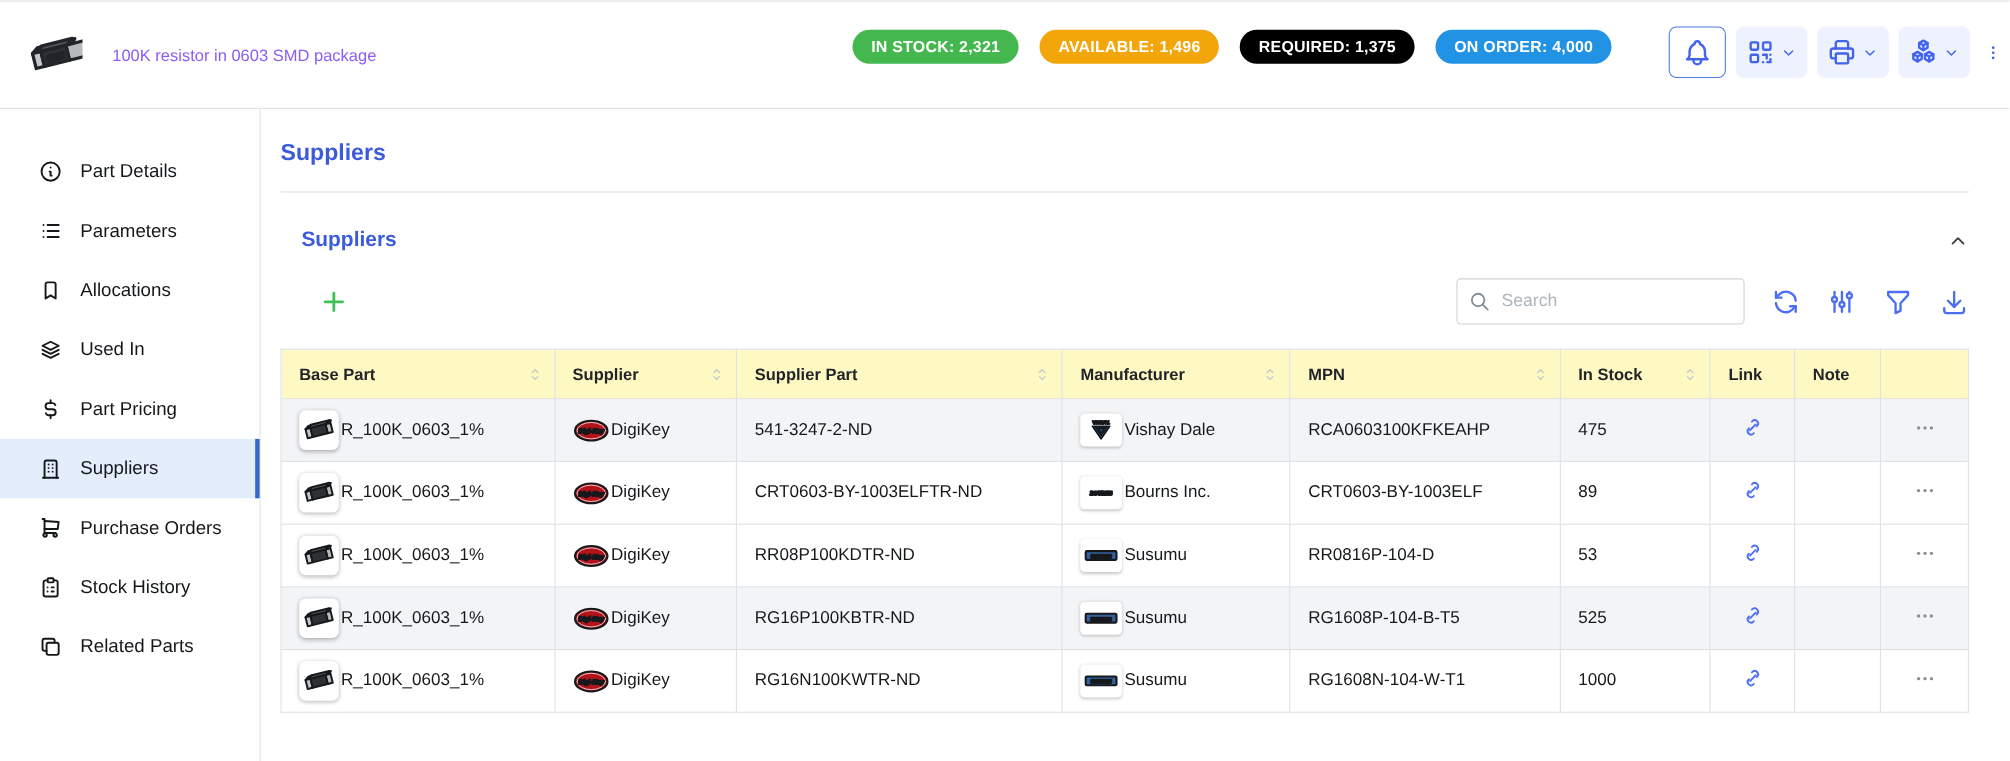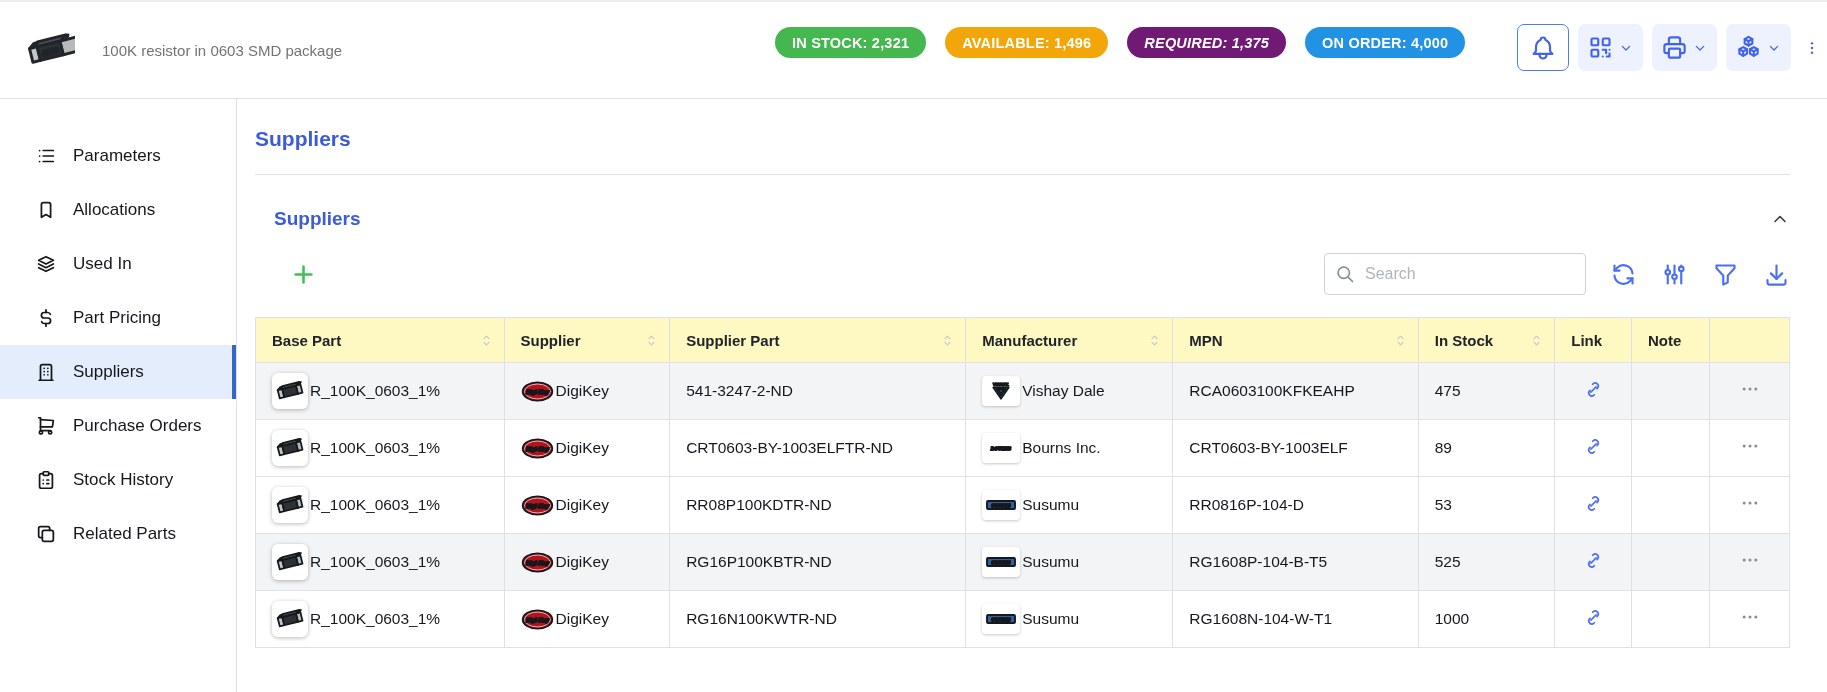--- a/index.html
+++ b/index.html
@@ -9,21 +9,21 @@
   .svgi { display: inline-flex; }
   .svgi svg { width: 100%; height: 100%; fill: none; stroke: currentColor;
     stroke-width: 1.9; stroke-linecap: round; stroke-linejoin: round; }
 
   
   .app-header { position: relative; height: 99px; border-top: 2px solid #ebedef;
     border-bottom: 1px solid #dee2e6; display: flex; align-items: center; padding-left: 25px; }
   .part-thumb-lg { width: 50px; height: 50px; margin-right: 27px; }
   .title-block { display: flex; flex-direction: column; gap: 13px; }
   .part-title { font-size: 20px; font-weight: bold; color: #2b54bf; cursor: pointer; }
-  .part-subtitle { font-size: 15px; color: #737373; }
+  .part-subtitle { font-size: 15px; color: #8b5cf6; }
   .badges { position: absolute; left: 775px; top: 25px; display: flex; gap: 19px; }
   .badge { height: 31px; border-radius: 16px; padding: 0 17px; display: flex; align-items: center;
     color: #fff; font-weight: bold; font-size: 14.5px; letter-spacing: .2px; white-space: nowrap; }
   .actions { position: absolute; right: 7px; top: 22px; display: flex; align-items: center; gap: 9px; }
   .btn-bell { width: 52px; height: 47px; background: #fff; border: 1.5px solid #4d7fe3;
     border-radius: 7px; display: flex; align-items: center; justify-content: center;
     color: #4263eb; cursor: pointer; }
   .btn-bell .svgi { width: 28px; height: 28px; }
   .btn-drop { width: 65px; height: 47px; background: #eef2fe; border-radius: 7px;
     display: flex; align-items: center; justify-content: center; gap: 4px;
@@ -101,21 +101,21 @@
   <div class="title-block">
     <div class="part-subtitle">100K resistor in 0603 SMD package</div>
   </div>
 
   <div class="badges">
 
       <div class="badge" style="background: rgb(68, 184, 79);">IN STOCK: 2,321</div>
 
       <div class="badge" style="background: rgb(242, 166, 10);">AVAILABLE: 1,496</div>
 
-      <div class="badge" style="background: #701a75; font-style: italic;">REQUIRED: 1,375</div>
+      <div class="badge" style="background: #000000;">REQUIRED: 1,375</div>
 
       <div class="badge" style="background: rgb(34, 146, 228);">ON ORDER: 4,000</div>
     </div>
 
   <div class="actions">
     <div class="btn-bell">
       <span class="svgi">
           <svg viewBox="0 0 24 24">
             <path d="M10 5a2 2 0 1 1 4 0a7 7 0 0 1 4 6v3a4 4 0 0 0 2 3H4a4 4 0 0 0 2-3v-3a7 7 0 0 1 4-6"></path>
             <path d="M9 17v1a3 3 0 0 0 6 0v-1"></path>
@@ -182,20 +182,30 @@
           <circle cx="12" cy="12" r="1.8" fill="currentColor" stroke="none"></circle>
           <circle cx="12" cy="19" r="1.8" fill="currentColor" stroke="none"></circle>
         </svg>
       </span>
   </div>
 </header>
 
 <div class="body-row">
   <nav class="sidebar">
 
+      <div class="side-item">
+        <span class="svgi">
+          <svg viewBox="0 0 24 24">
+            <circle cx="12" cy="12" r="9"></circle>
+            <path d="M12 8h.01"></path>
+            <path d="M11 12h1v4h1"></path>
+          </svg>
+        </span>
+        <span>Part Details</span>
+      </div>
 
       <div class="side-item">
         <span class="svgi">
           <svg viewBox="0 0 24 24">
             <path d="M9 6h11M9 12h11M9 18h11"></path>
             <path d="M5 6v.01M5 12v.01M5 18v.01"></path>
           </svg>
         </span>
         <span>Parameters</span>
       </div>

